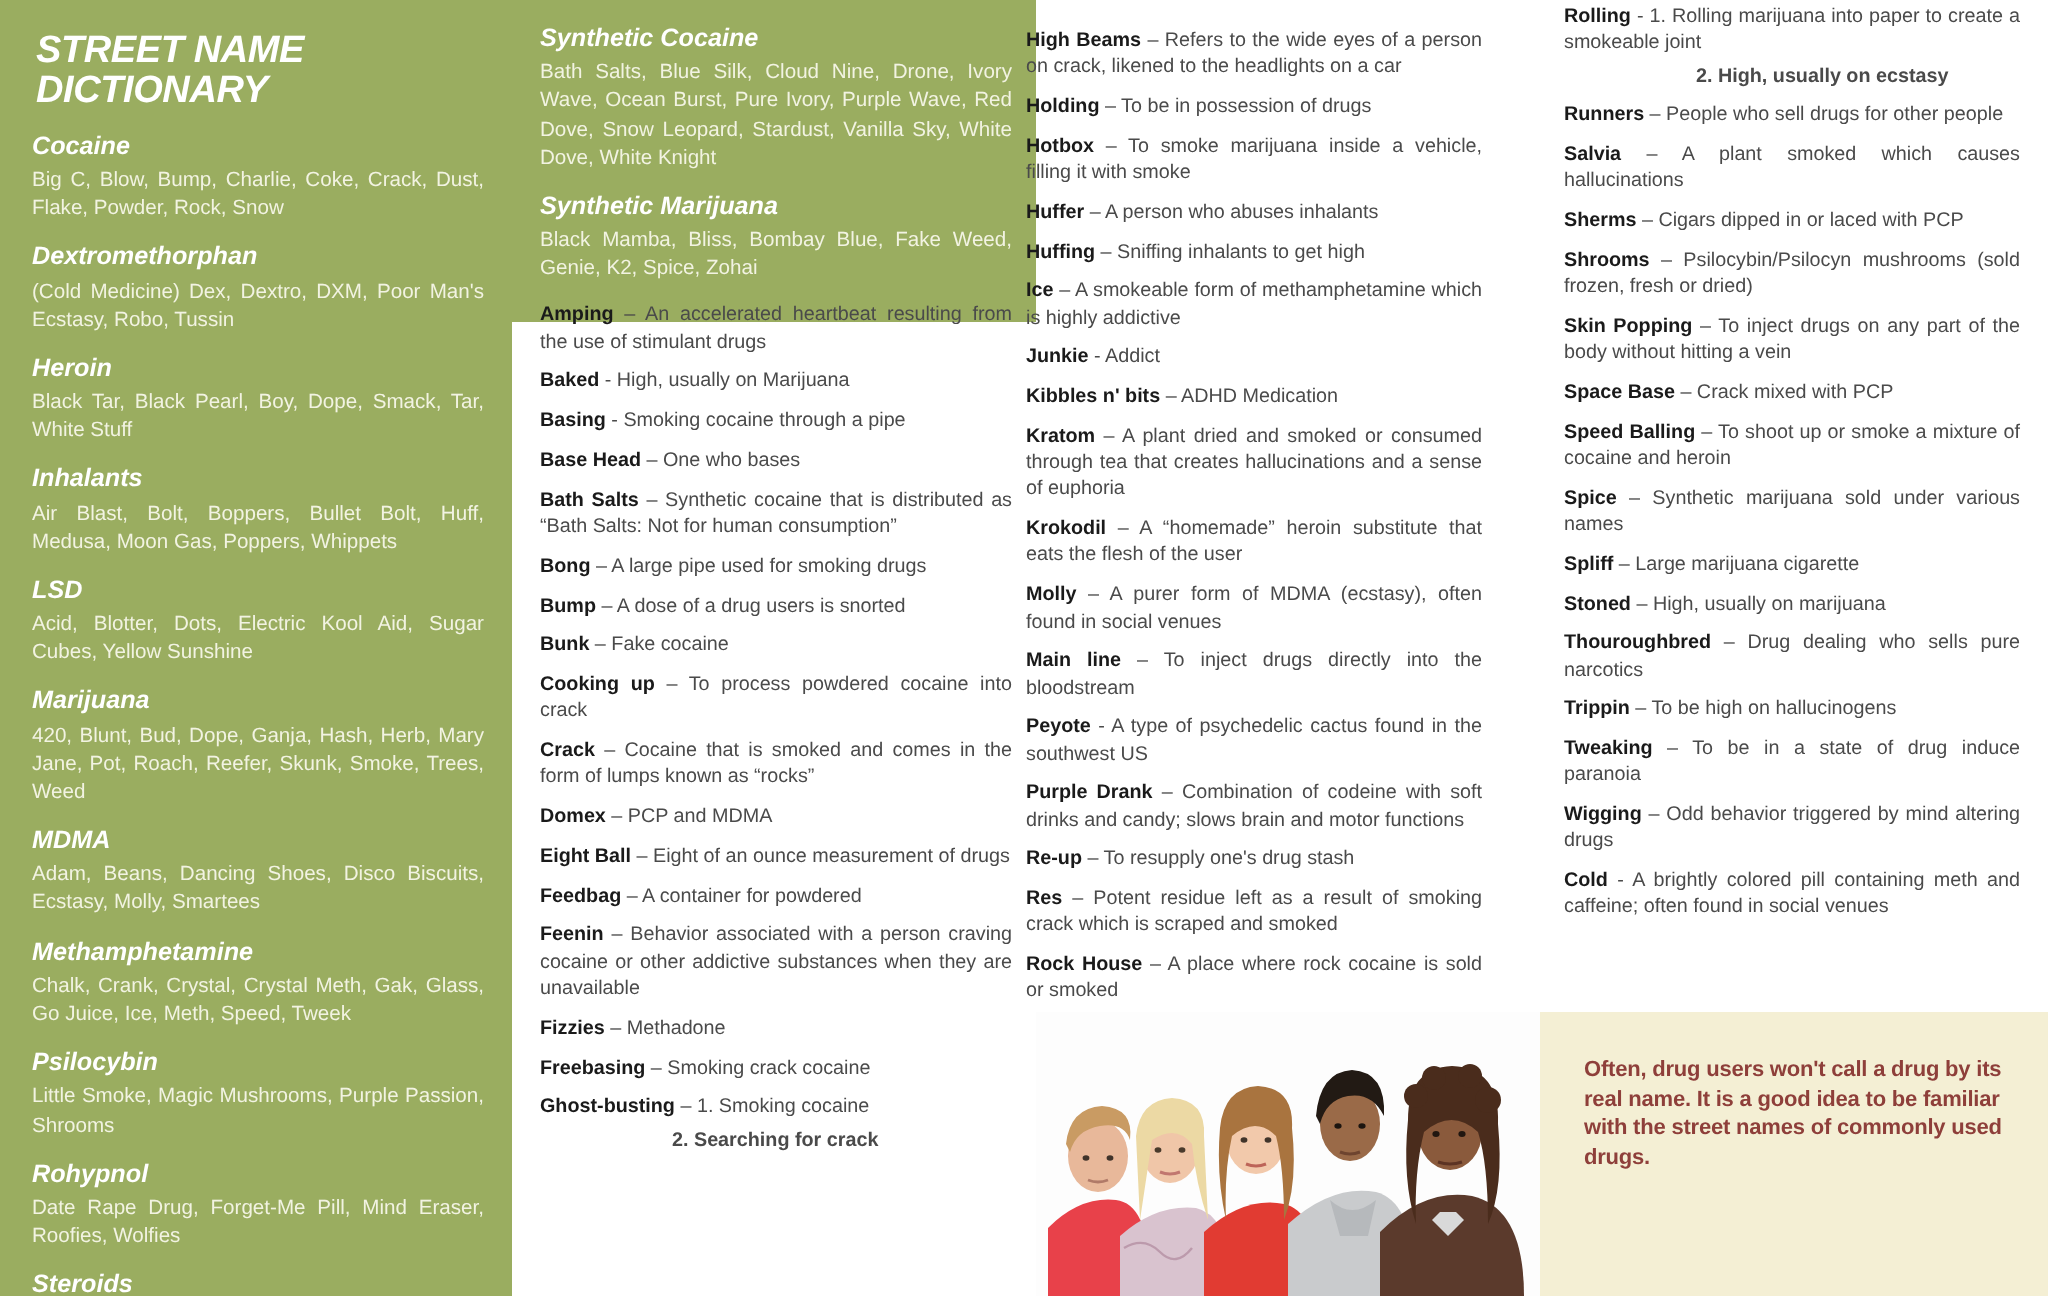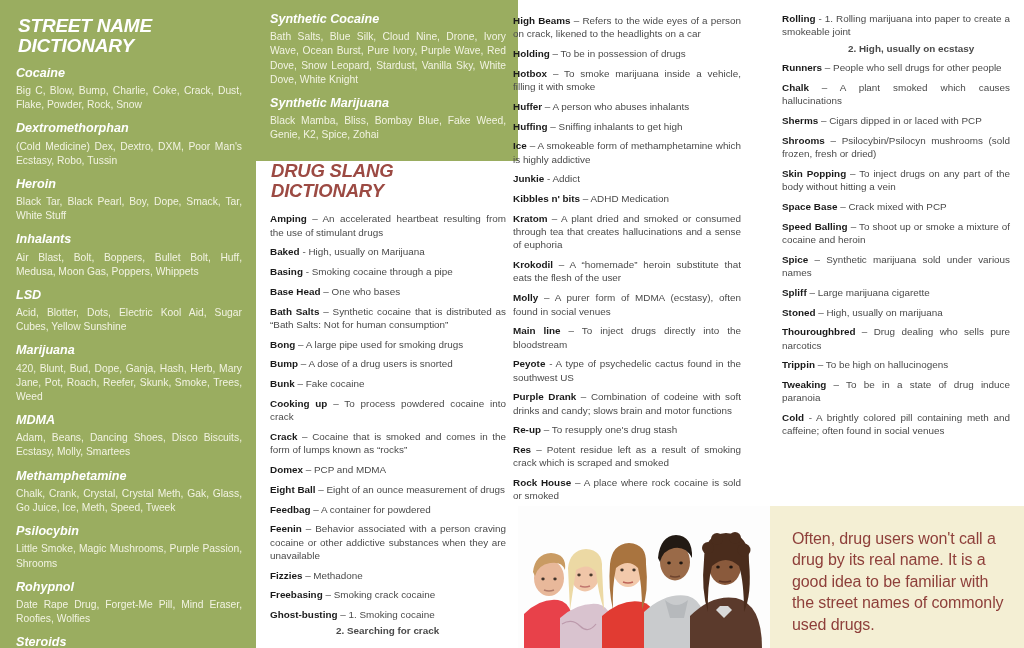--- a/index.html
+++ b/index.html
@@ -22,21 +22,21 @@
     background: #9aad60;
   }
   #green-left  { left: 0;   top: 0; width: 256px; height: 648px; }
   #green-top2  { left: 256px; top: 0; width: 262px; height: 161px; }
 
   
   .col { position: absolute; top: 0; }
   #col1 { left: 0;   width: 256px; padding: 12px 14px 0 16px; }
   #col2 { left: 256px; width: 262px; padding: 12px 12px 0 14px; }
   #col3 { left: 501px; width: 252px; padding: 14px 12px 0 12px; }
-  #col4 { left: 770px; width: 254px; padding: 12px 14px 0 12px; }
+  #col4 { left: 770px; width: 254px; padding: 2px 14px 0 12px; }
 
   
   .dict-title {
     font-size: 19px;
     font-weight: bold;
     font-style: italic;
     color: #ffffff;
     letter-spacing: -0.2px;
     margin: 4px 0 10px 2px;
     line-height: 1.05;
@@ -101,22 +101,22 @@
 
   
   #callout {
     position: absolute;
     left: 770px; top: 506px;
     width: 254px; height: 142px;
     background: #f4efd4;
     padding: 22px 20px 0 22px;
   }
   .callout-text {
-    font-size: 16px;
-    font-weight: normal;
+    font-size: 11px;
+    font-weight: bold;
     color: #8e3f3a;
     line-height: 1.34;
     letter-spacing: -0.1px;
   }
 </style>
 </head>
 <body>
 
 <div id="page">
 
@@ -176,21 +176,20 @@
     <div id="col2-street">
         <div class="drug-block">
           <div class="drug-name">Synthetic Cocaine</div>
           <div class="drug-terms">Bath Salts, Blue Silk, Cloud Nine, Drone, Ivory Wave, Ocean Burst, Pure Ivory, Purple Wave, Red Dove, Snow Leopard, Stardust, Vanilla Sky, White Dove, White Knight</div>
         </div>
         <div class="drug-block">
           <div class="drug-name">Synthetic Marijuana</div>
           <div class="drug-terms">Black Mamba, Bliss, Bombay Blue, Fake Weed, Genie, K2, Spice, Zohai</div>
         </div>
       </div>
-    <div class="slang-title">DRUG SLANG DICTIONARY</div>
     <div id="col2-slang">
         <div class="slang-entry"><b>Amping</b><span> – An accelerated heartbeat resulting from the use of stimulant drugs</span></div>
         <div class="slang-entry"><b>Baked</b><span> - High, usually on Marijuana</span></div>
         <div class="slang-entry"><b>Basing</b><span> - Smoking cocaine through a pipe</span></div>
         <div class="slang-entry"><b>Base Head</b><span> – One who bases</span></div>
         <div class="slang-entry"><b>Bath Salts</b><span> – Synthetic cocaine that is distributed as “Bath Salts: Not for human consumption”</span></div>
         <div class="slang-entry"><b>Bong</b><span> – A large pipe used for smoking drugs</span></div>
         <div class="slang-entry"><b>Bump</b><span> – A dose of a drug users is snorted</span></div>
         <div class="slang-entry"><b>Bunk</b><span> – Fake cocaine</span></div>
         <div class="slang-entry"><b>Cooking up</b><span> – To process powdered cocaine into crack</span></div>
@@ -224,32 +223,33 @@
         <div class="slang-entry"><b>Re-up</b><span> – To resupply one's drug stash</span></div>
         <div class="slang-entry"><b>Res</b><span> – Potent residue left as a result of smoking crack which is scraped and smoked</span></div>
         <div class="slang-entry"><b>Rock House</b><span> – A place where rock cocaine is sold or smoked</span></div>
       </div>
   </div>
 
   <div class="col" id="col4">
     <div id="col4-slang">
         <div class="slang-entry"><b>Rolling</b><span> - 1. Rolling marijuana into paper to create a smokeable joint</span><span class="slang-sub">2. High, usually on ecstasy</span></div>
         <div class="slang-entry"><b>Runners</b><span> – People who sell drugs for other people</span></div>
-        <div class="slang-entry"><b>Chalk</b><span> – A plant smoked which causes hallucinations</span></div>
+        <div class="slang-entry"><b>Salvia</b><span> – A plant smoked which causes hallucinations</span></div>
         <div class="slang-entry"><b>Sherms</b><span> – Cigars dipped in or laced with PCP</span></div>
         <div class="slang-entry"><b>Shrooms</b><span> – Psilocybin/Psilocyn mushrooms (sold frozen, fresh or dried)</span></div>
         <div class="slang-entry"><b>Skin Popping</b><span> – To inject drugs on any part of the body without hitting a vein</span></div>
         <div class="slang-entry"><b>Space Base</b><span> – Crack mixed with PCP</span></div>
         <div class="slang-entry"><b>Speed Balling</b><span> – To shoot up or smoke a mixture of cocaine and heroin</span></div>
         <div class="slang-entry"><b>Spice</b><span> – Synthetic marijuana sold under various names</span></div>
         <div class="slang-entry"><b>Spliff</b><span> – Large marijuana cigarette</span></div>
         <div class="slang-entry"><b>Stoned</b><span> – High, usually on marijuana</span></div>
         <div class="slang-entry"><b>Thouroughbred</b><span> – Drug dealing who sells pure narcotics</span></div>
         <div class="slang-entry"><b>Trippin</b><span> – To be high on hallucinogens</span></div>
         <div class="slang-entry"><b>Tweaking</b><span> – To be in a state of drug induce paranoia</span></div>
+        <div class="slang-entry"><b>Wigging</b><span> – Odd behavior triggered by mind altering drugs</span></div>
         <div class="slang-entry"><b>Cold</b><span> - A brightly colored pill containing meth and caffeine; often found in social venues</span></div>
       </div>
   </div>
 
   <div id="photo">
     <svg width="252" height="142" viewBox="0 0 252 142">
       <rect x="0" y="0" width="252" height="142" fill="#fdfdfd"></rect>
 
       <g>
         <path d="M6 142 L6 108 Q22 92 40 94 Q58 96 58 142 Z" fill="#e8414a"></path>

